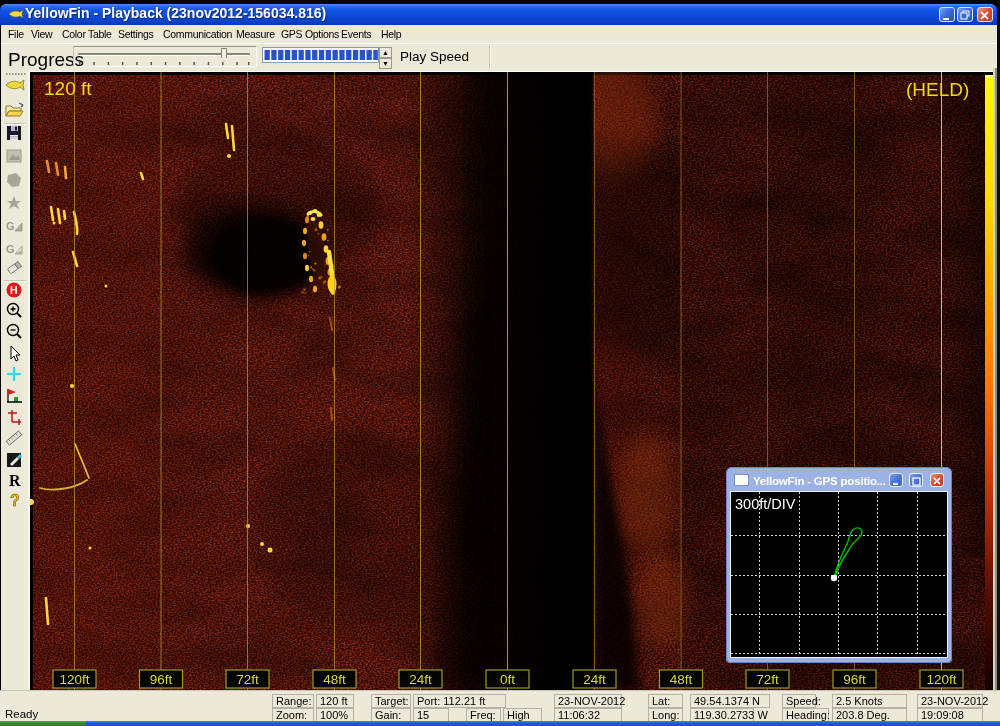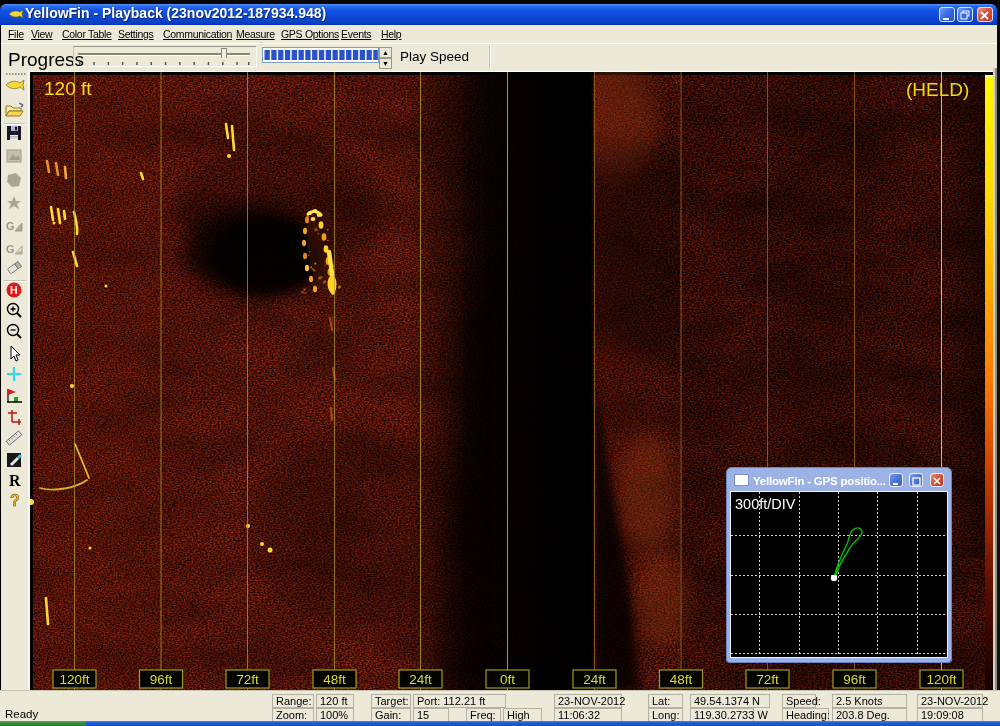--- a/index.html
+++ b/index.html
@@ -9,21 +9,21 @@
   #titlebar{left:0px;top:4px;width:997px;height:21px;border-radius:6px 6px 0 0;
     background:linear-gradient(180deg,#5a96f8 0%,#2a6cf0 10%,#1254e4 30%,#0e4ad6 60%,#0b40c4 88%,#0935a8 100%);}
   #title-text{left:25px;top:5px;color:#fff;font-size:14px;font-weight:bold;text-shadow:1px 1px 1px #0a2a7a;white-space:nowrap;}
   .tbtn{top:7px;width:16px;height:15px;border-radius:3px;border:1px solid #dce6fa;box-sizing:border-box;
     background:linear-gradient(135deg,#7ba0f4 0%,#3668e0 50%,#2450c8 100%);color:#fff;}
   #btn-min{left:939px;}
   #btn-max{left:957px;}
   #btn-close{left:977px;background:linear-gradient(135deg,#f0a088 0%,#dd4f33 45%,#c03a20 100%);}
   
   #menubar{left:1px;top:25px;width:996px;height:18px;background:#ece9d8;}
-  .mi{top:28px;font-size:10.5px;letter-spacing:-0.3px;color:#000;white-space:nowrap;text-decoration:underline;}
+  .mi{top:28px;font-size:10.5px;letter-spacing:-0.3px;color:#000;white-space:nowrap;}
   
   #toolbar{left:1px;top:43px;width:996px;height:29px;background:#ece9d8;border-top:1px solid #fff;border-bottom:1px solid #fff;box-sizing:border-box;}
   #lbl-progress{left:8px;top:49px;font-size:19px;color:#000;}
   #lbl-speed{left:400px;top:49px;font-size:13.5px;color:#000;}
   #slider{left:73px;top:46px;width:184px;height:21px;border:1px solid;border-color:#9a968a #fcfbf6 #fcfbf6 #c4c0b4;box-sizing:border-box;}
   #groove{left:78px;top:53px;width:172px;height:2px;background:#8a8878;border-bottom:1px solid #fff;}
   #thumb{left:221px;top:48px;width:6px;height:13px;background:#f0eee4;border:1px solid #8a8878;box-sizing:border-box;clip-path:polygon(0 0,100% 0,100% 72%,50% 100%,0 72%);}
   #bluebar{left:262px;top:47px;width:117px;height:16px;background:#fff;border:1px solid #7f9db9;box-sizing:border-box;}
   #spin{left:379px;top:47px;width:13px;height:23px;}
   .spinbtn{left:0;width:13px;height:11px;background:#ece9d8;border:1px solid #9a968a;box-sizing:border-box;font-size:7px;line-height:9px;text-align:center;color:#000;}
@@ -310,21 +310,21 @@
 
     <text x="14" y="27" font-size="19" fill="#ffd718" font-family="Liberation Sans,sans-serif">120 ft</text>
     <text x="876" y="28" font-size="19" fill="#eedc00" font-family="Liberation Sans,sans-serif">(HELD)</text>
 
     <rect x="955" y="7" width="8" height="615" fill="url(#lgbar)"></rect>
   </svg>
   <div class="abs" id="titlebar"></div>
   <svg class="abs" style="left:7px;top:8px" width="17" height="13" viewBox="0 0 17 13">
     <path d="M2,6 C5,3 9,2 13,4 L16,2 L15,6 L16,10 L13,8 C9,10 5,9 2,6 Z" fill="#f0d83a" stroke="#806a10" stroke-width="0.6"></path>
   </svg>
-  <div class="abs" id="title-text">YellowFin - Playback (23nov2012-187934.948)</div>
+  <div class="abs" id="title-text">YellowFin - Playback (23nov2012-156034.816)</div>
   <div class="abs tbtn" id="btn-min"><svg width="14" height="13">
       <rect x="3" y="9" width="6" height="2" fill="#fff"></rect>
     </svg></div>
   <div class="abs tbtn" id="btn-max"><svg width="14" height="13">
       <rect x="5" y="2" width="6" height="5" fill="none" stroke="#fff"></rect>
       <rect x="3" y="4" width="6" height="6" fill="#3668e0" stroke="#fff"></rect>
     </svg></div>
   <div class="abs tbtn" id="btn-close"><svg width="14" height="13">
       <path d="M3,3 L10,10 M10,3 L3,10" stroke="#fff" stroke-width="1.8"></path>
     </svg></div>

